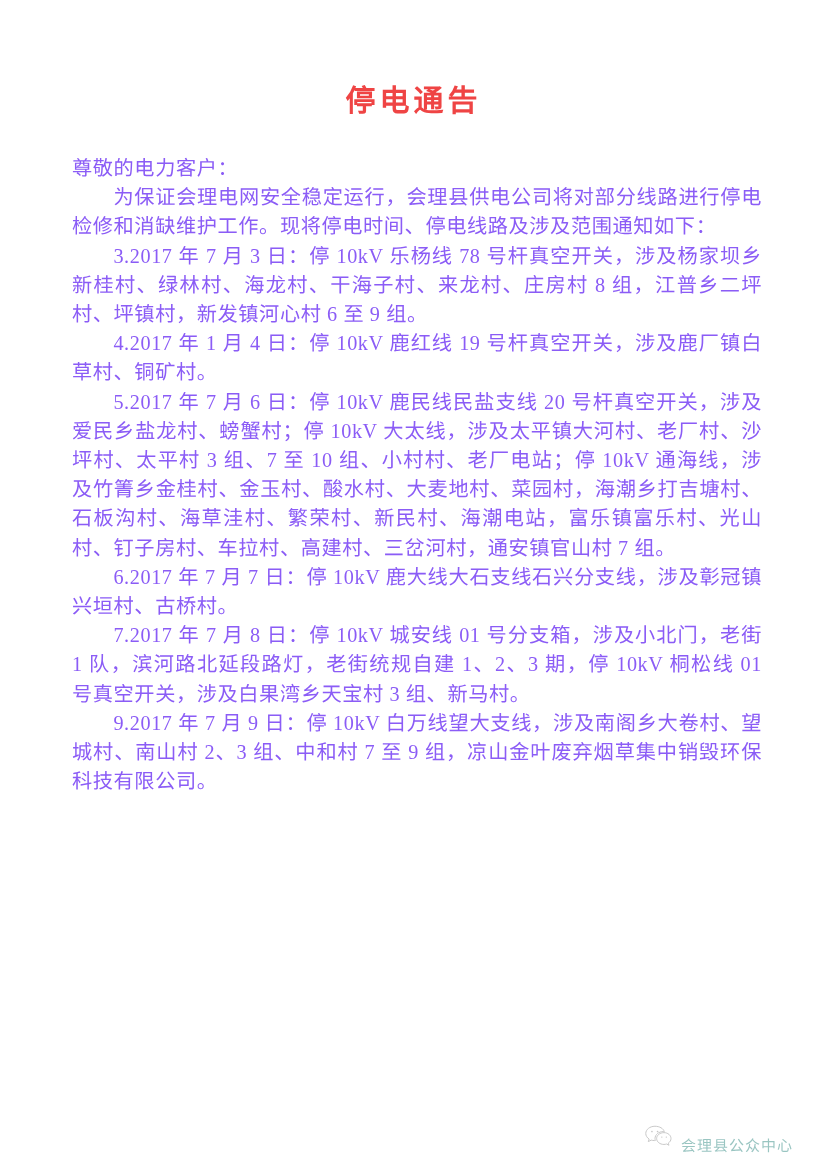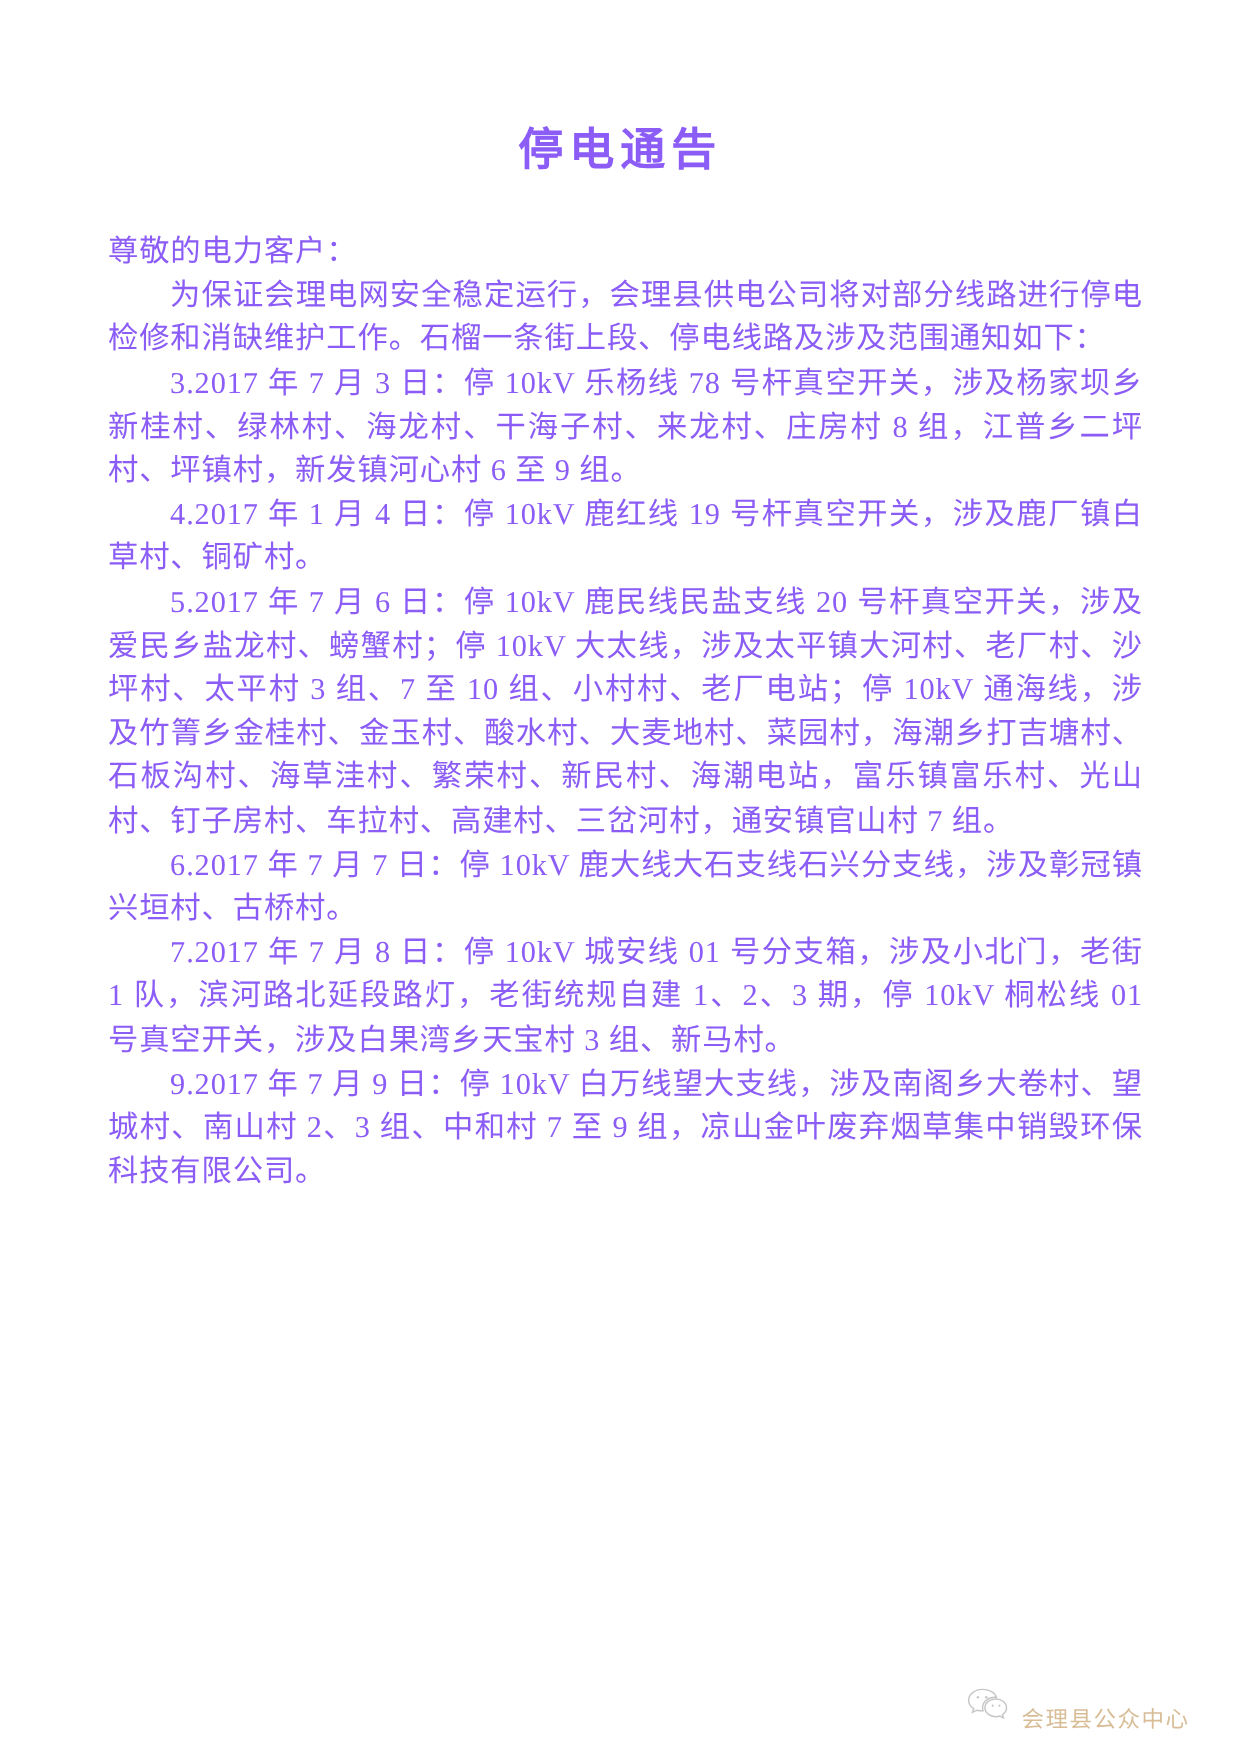--- a/index.html
+++ b/index.html
@@ -23,21 +23,21 @@
     box-sizing: border-box;
   }
   .doc-title {
     text-align: center;
     font-size: 30px;
     font-weight: bold;
     letter-spacing: 4px;
     margin: 0;
     padding-top: 84px;
     line-height: 1.1;
-    color: #8b5cf6;
+    color: #ef4444;
   }
   .body-block {
     position: absolute;
     left: 72px;
     top: 154px;
     width: 690px;
   }
   .para {
     font-size: 20.2px;
     line-height: 29.2px;
@@ -65,38 +65,38 @@
   }
   .footer-mark .wechat-glyph {
     display: block;
     width: 30px;
     height: 22px;
     flex: none;
   }
   .footer-mark .mark-text {
     font-size: 15px;
     letter-spacing: 1px;
-    color: #a16207;
+    color: #0f766e;
     white-space: nowrap;
     font-family: "Liberation Sans", "DejaVu Sans", sans-serif;
     margin-top: 20px;
   }
 </style>
 </head>
 <body>
 
 <div class="page">
 
   <h1 class="doc-title">停电通告</h1>
 
   <div class="body-block">
 
     <p class="para salutation">尊敬的电力客户：</p>
 
-    <p class="para indent">为保证会理电网安全稳定运行，会理县供电公司将对部分线路进行停电检修和消缺维护工作。石榴一条街上段、停电线路及涉及范围通知如下：</p>
+    <p class="para indent">为保证会理电网安全稳定运行，会理县供电公司将对部分线路进行停电检修和消缺维护工作。现将停电时间、停电线路及涉及范围通知如下：</p>
 
 
 
     <p class="para indent">3.2017 年 7 月 3 日：停 10kV 乐杨线 78 号杆真空开关，涉及杨家坝乡新桂村、绿林村、海龙村、干海子村、来龙村、庄房村 8 组，江普乡二坪村、坪镇村，新发镇河心村 6 至 9 组。</p>
 
     <p class="para indent">4.2017 年 1 月 4 日：停 10kV 鹿红线 19 号杆真空开关，涉及鹿厂镇白草村、铜矿村。</p>
 
     <p class="para indent">5.2017 年 7 月 6 日：停 10kV 鹿民线民盐支线 20 号杆真空开关，涉及爱民乡盐龙村、螃蟹村；停 10kV 大太线，涉及太平镇大河村、老厂村、沙坪村、太平村 3 组、7 至 10 组、小村村、老厂电站；停 10kV 通海线，涉及竹箐乡金桂村、金玉村、酸水村、大麦地村、菜园村，海潮乡打吉塘村、石板沟村、海草洼村、繁荣村、新民村、海潮电站，富乐镇富乐村、光山村、钉子房村、车拉村、高建村、三岔河村，通安镇官山村 7 组。</p>
 
     <p class="para indent">6.2017 年 7 月 7 日：停 10kV 鹿大线大石支线石兴分支线，涉及彰冠镇兴垣村、古桥村。</p>

